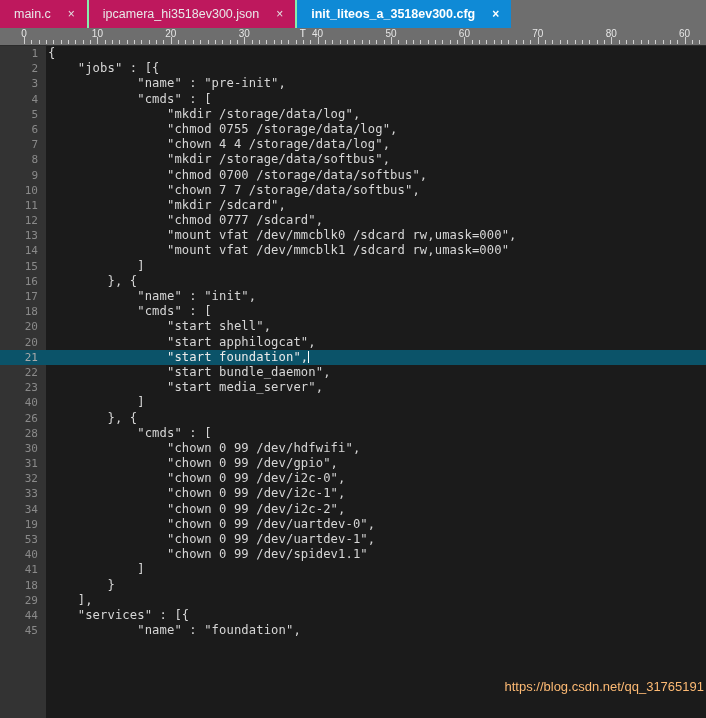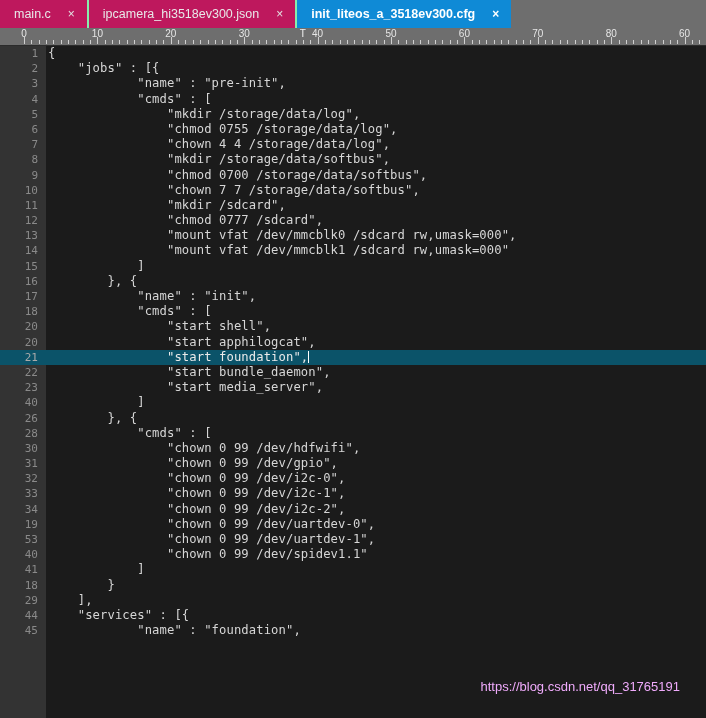--- a/index.html
+++ b/index.html
@@ -137,25 +137,25 @@
     display: inline-block;
     width: 1px;
     height: 12px;
     background: #ffffff;
     vertical-align: -2px;
   }
 
   
   #watermark {
     position: absolute;
-    right: 26px;
+    right: 2px;
     bottom: 24px;
     font-family: "Liberation Sans", sans-serif;
     font-size: 13px;
-    color: #f0abfc;
+    color: #fdba74;
     z-index: 5;
     white-space: nowrap;
   }
 </style>
 </head>
 <body>
 
 <div id="tabbar">
     <div class="tab">
       <span class="tab-label">main.c</span>

